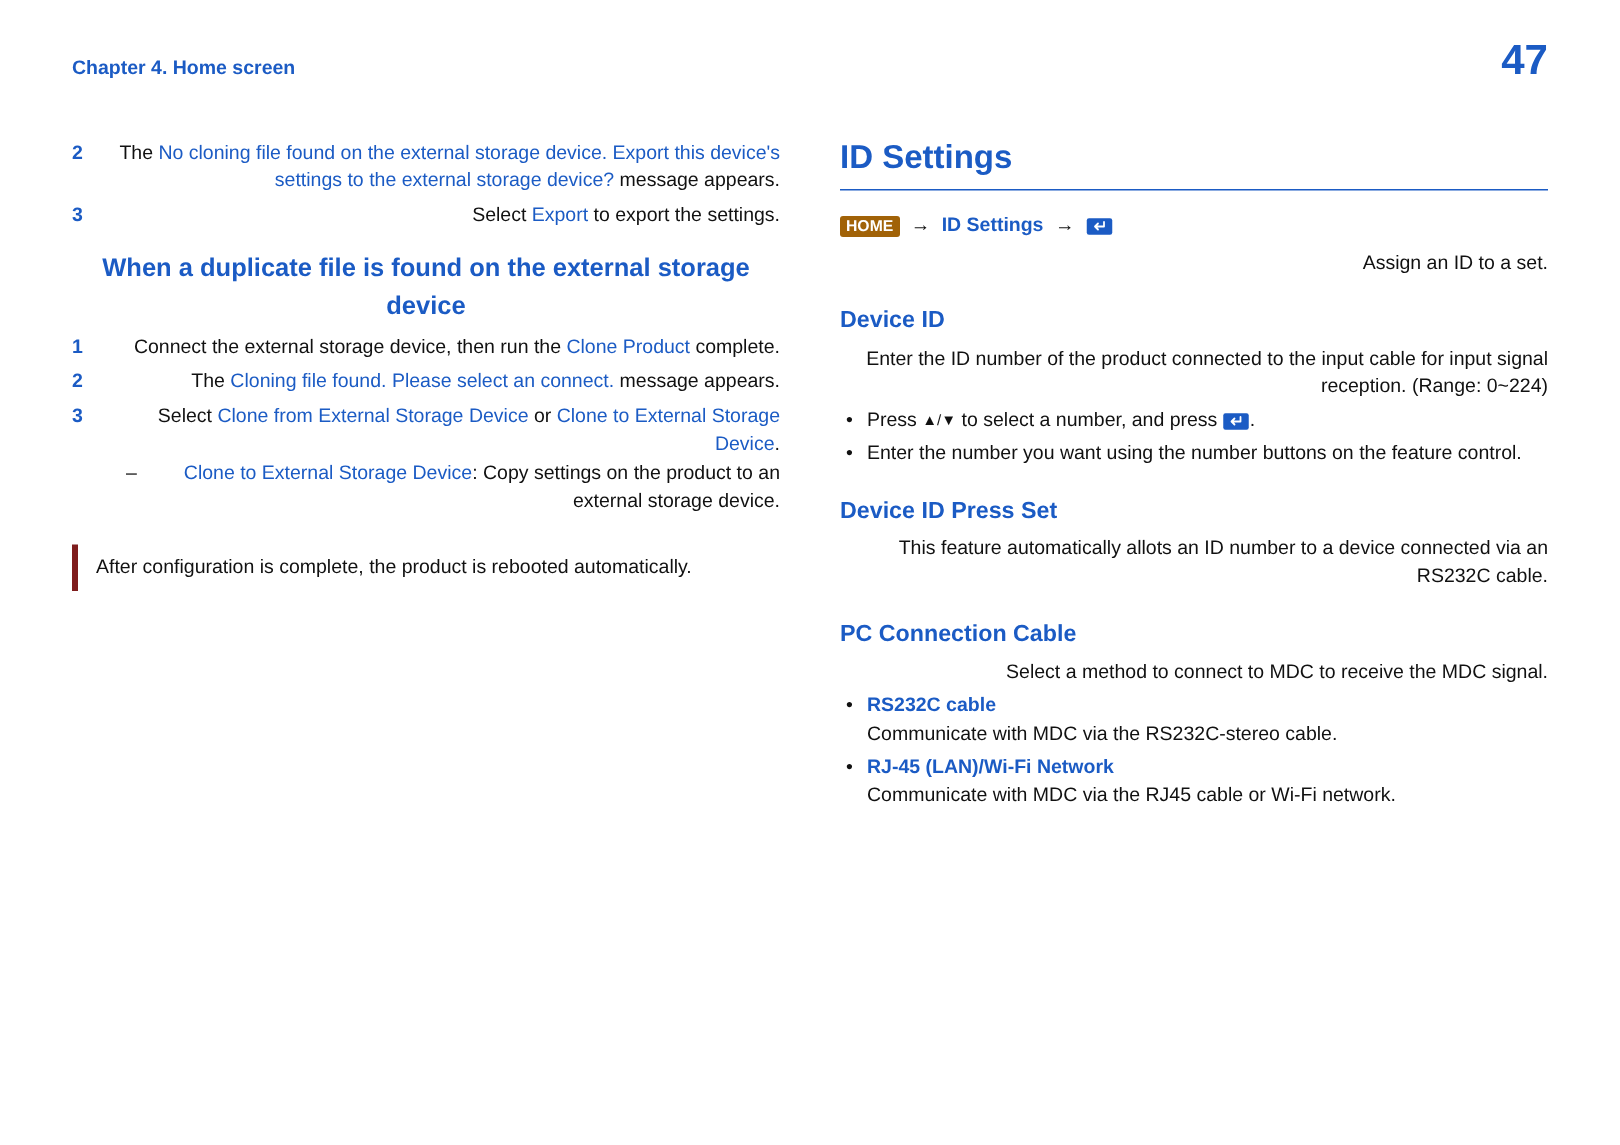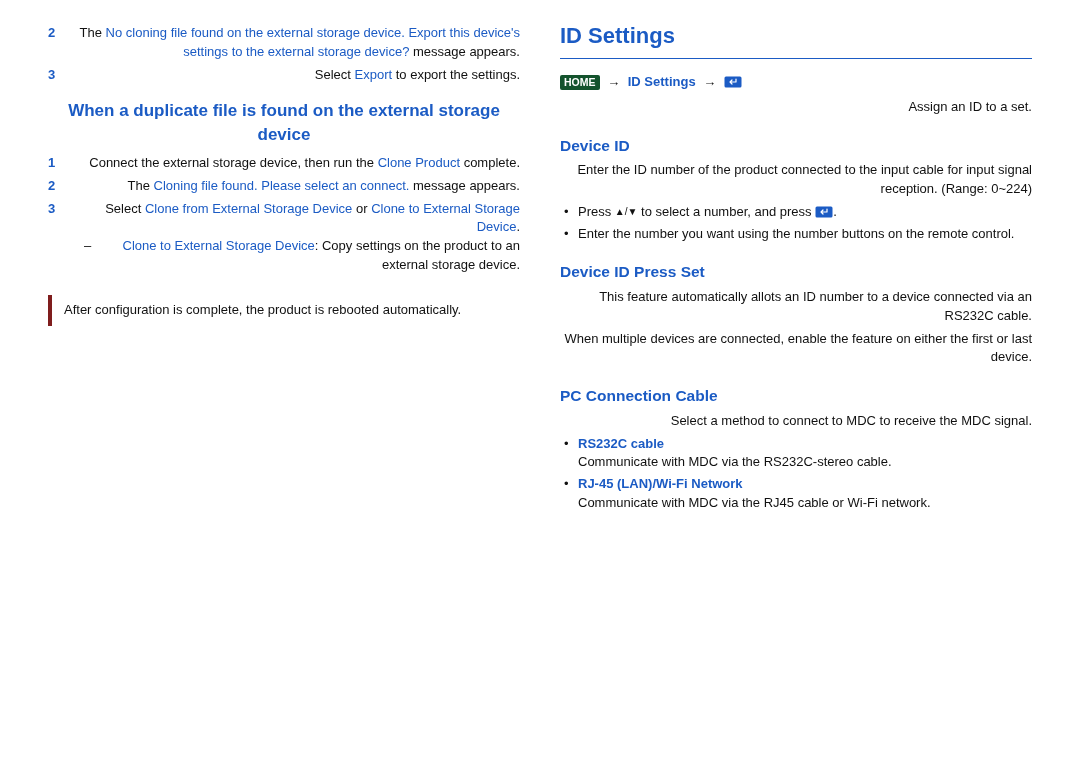--- a/index.html
+++ b/index.html
@@ -117,21 +117,21 @@
   .note-box {
     border-left: 4px solid #7f1d1d;
     padding: 6px 0 6px 12px;
     margin-top: 20px;
   }
   .crumb {
     margin-bottom: 6px;
   }
   .home-chip {
     display: inline-block;
-    background: #14532d;
+    background: #a16207;
     color: #fff;
     font-size: 10.5px;
     font-weight: 700;
     padding: 1px 4px;
     border-radius: 2px;
     vertical-align: middle;
     line-height: 1.2;
   }
   .arrow {
     color: #111;
@@ -148,20 +148,24 @@
     vertical-align: middle;
     font-size: 10px;
   }
   p { margin-bottom: 4px; text-align: right; }
 </style>
 </head>
 <body>
 
 <div class="page-wrap">
 
+  <div class="header">
+    <div class="chapter-ref">Chapter 4. Home screen</div>
+    <div class="page-number">47</div>
+  </div>
 
   <div class="two-col">
 
     <div class="col">
       <ol class="steps" start="2" style="counter-reset: step 1;">
         <li>
           <span>The </span><span class="blue">No cloning file found on the external storage device. Export this device's settings to the external storage device?</span><span> message appears.</span>
         </li>
         <li>
           <span>Select </span><span class="blue">Export</span><span> to export the settings.</span>
@@ -212,26 +216,25 @@
 
       <h3 class="mini-title">Device ID</h3>
       <p>Enter the ID number of the product connected to the input cable for input signal reception. (Range: 0~224)</p>
       <ul class="bullets">
         <li>
           <span>Press </span><span class="updown-icon">▲/▼</span><span> to select a number, and press </span><span class="enter-icon"><svg width="18" height="12" viewBox="0 0 18 12">
                 <rect x="0.5" y="0.5" width="17" height="11" rx="1.5" fill="#1b5bc4"></rect>
                 <path d="M12 3 v3 h-5 M8 4 l-2 2 l2 2" fill="none" stroke="#fff" stroke-width="1.2" stroke-linecap="round" stroke-linejoin="round"></path>
               </svg></span><span>.</span>
         </li>
-        <li>Enter the number you want using the number buttons on the remote control.</li>
+        <li>Enter the number you want using the number buttons on the feature control.</li>
       </ul>
 
       <h3 class="mini-title">Device ID Press Set</h3>
       <p>This feature automatically allots an ID number to a device connected via an RS232C cable.</p>
-      <p>When multiple devices are connected, enable the feature on either the first or last device.</p>
 
       <h3 class="mini-title">PC Connection Cable</h3>
       <p>Select a method to connect to MDC to receive the MDC signal.</p>
       <ul class="bullets">
         <li>
           <div class="blue-bold">RS232C cable</div>
           <div>Communicate with MDC via the RS232C-stereo cable.</div>
         </li>
         <li>
           <div class="blue-bold">RJ-45 (LAN)/Wi-Fi Network</div>

